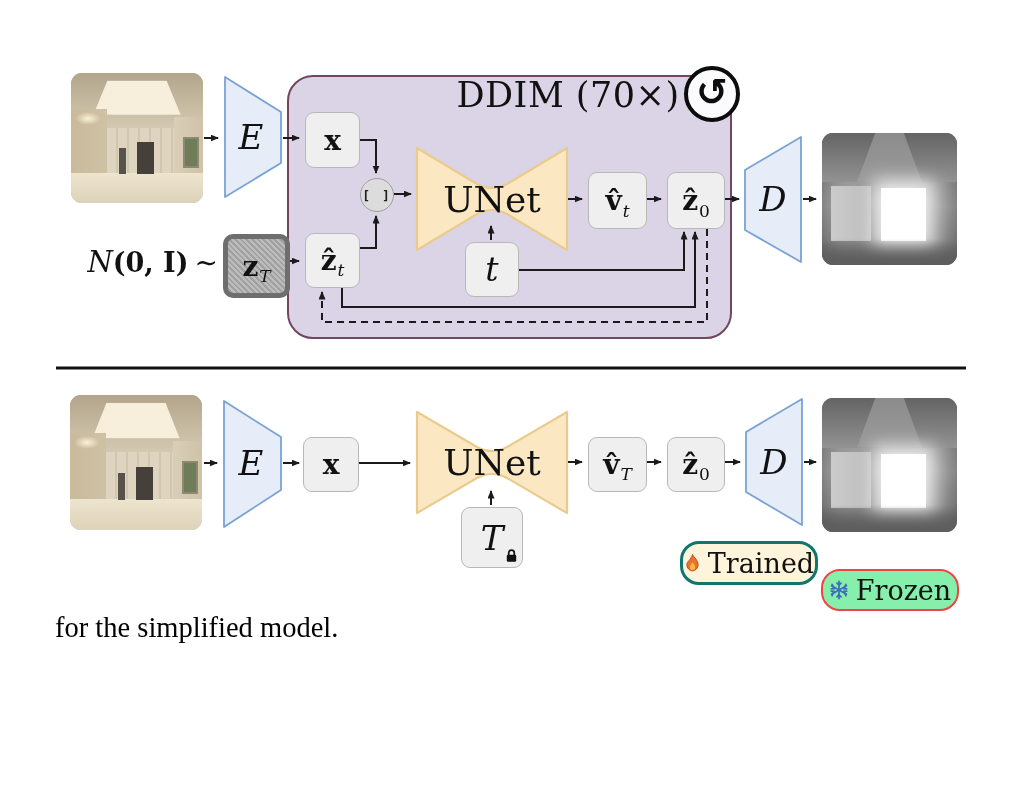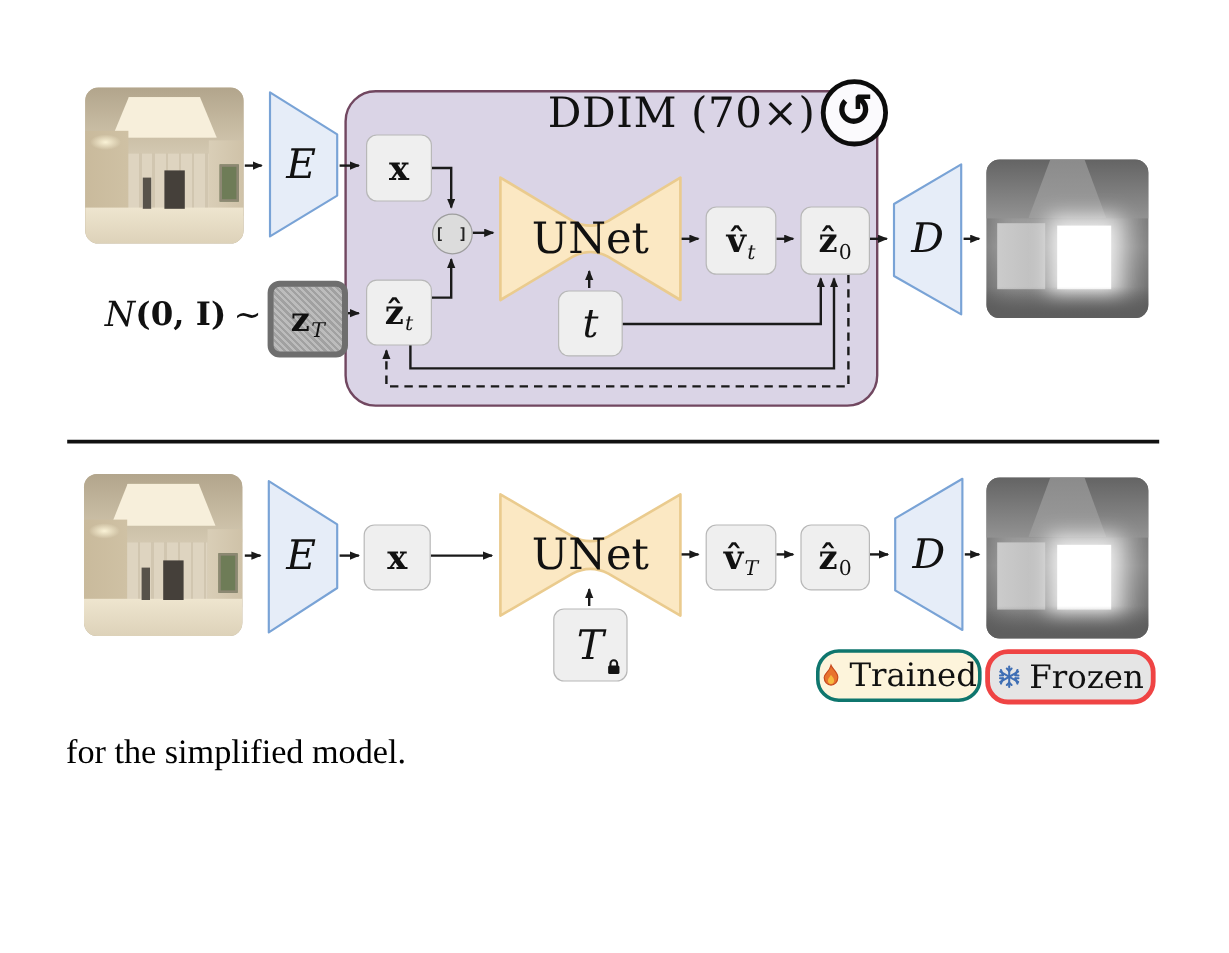--- a/index.html
+++ b/index.html
@@ -93,21 +93,21 @@
              clip-path:polygon(28% 0,72% 0,100% 100%,0 100%);}
   .dp-leftwall{left:7%;top:40%;width:29%;height:42%;background:linear-gradient(90deg,#cbcbcb,#bdbdbd);}
   .dp-window{left:44%;top:42%;width:33%;height:40%;background:#ffffff;
              box-shadow:0 0 16px 8px rgba(255,255,255,.8);}
   .dp-floor{left:0;top:80%;width:100%;height:20%;background:linear-gradient(180deg,rgba(95,95,95,0),#5e5e5e 90%);}
 
   
   .badge{position:absolute;display:flex;align-items:center;justify-content:center;gap:7px;
          border-radius:19px;font-family:"DejaVu Serif",serif;font-size:27px;color:#111;}
   .badge-trained{left:680px;top:541px;width:132px;height:38px;background:#fdf4db;border:3px solid #0f766e;}
-  .badge-frozen{left:821px;top:541px;width:134px;height:38px;background:#e5e5e5;border:4px solid #ef4444;}
+  .badge-frozen{left:821px;top:569px;width:134px;height:38px;background:#86efac;border:2px solid #ef4444;}
   .badge svg{flex:0 0 auto;}
 
   
   .caption{position:absolute;left:55px;top:610px;width:913px;
            font-family:"Liberation Serif",serif;font-size:28.5px;line-height:35px;color:#000;}
   .cap-line{text-align:justify;text-align-last:justify;}
   .cap-line.last{text-align:right;text-align-last:left;}
   .caption .b{font-weight:700;}
   .caption .i{font-style:italic;}
 </style>

